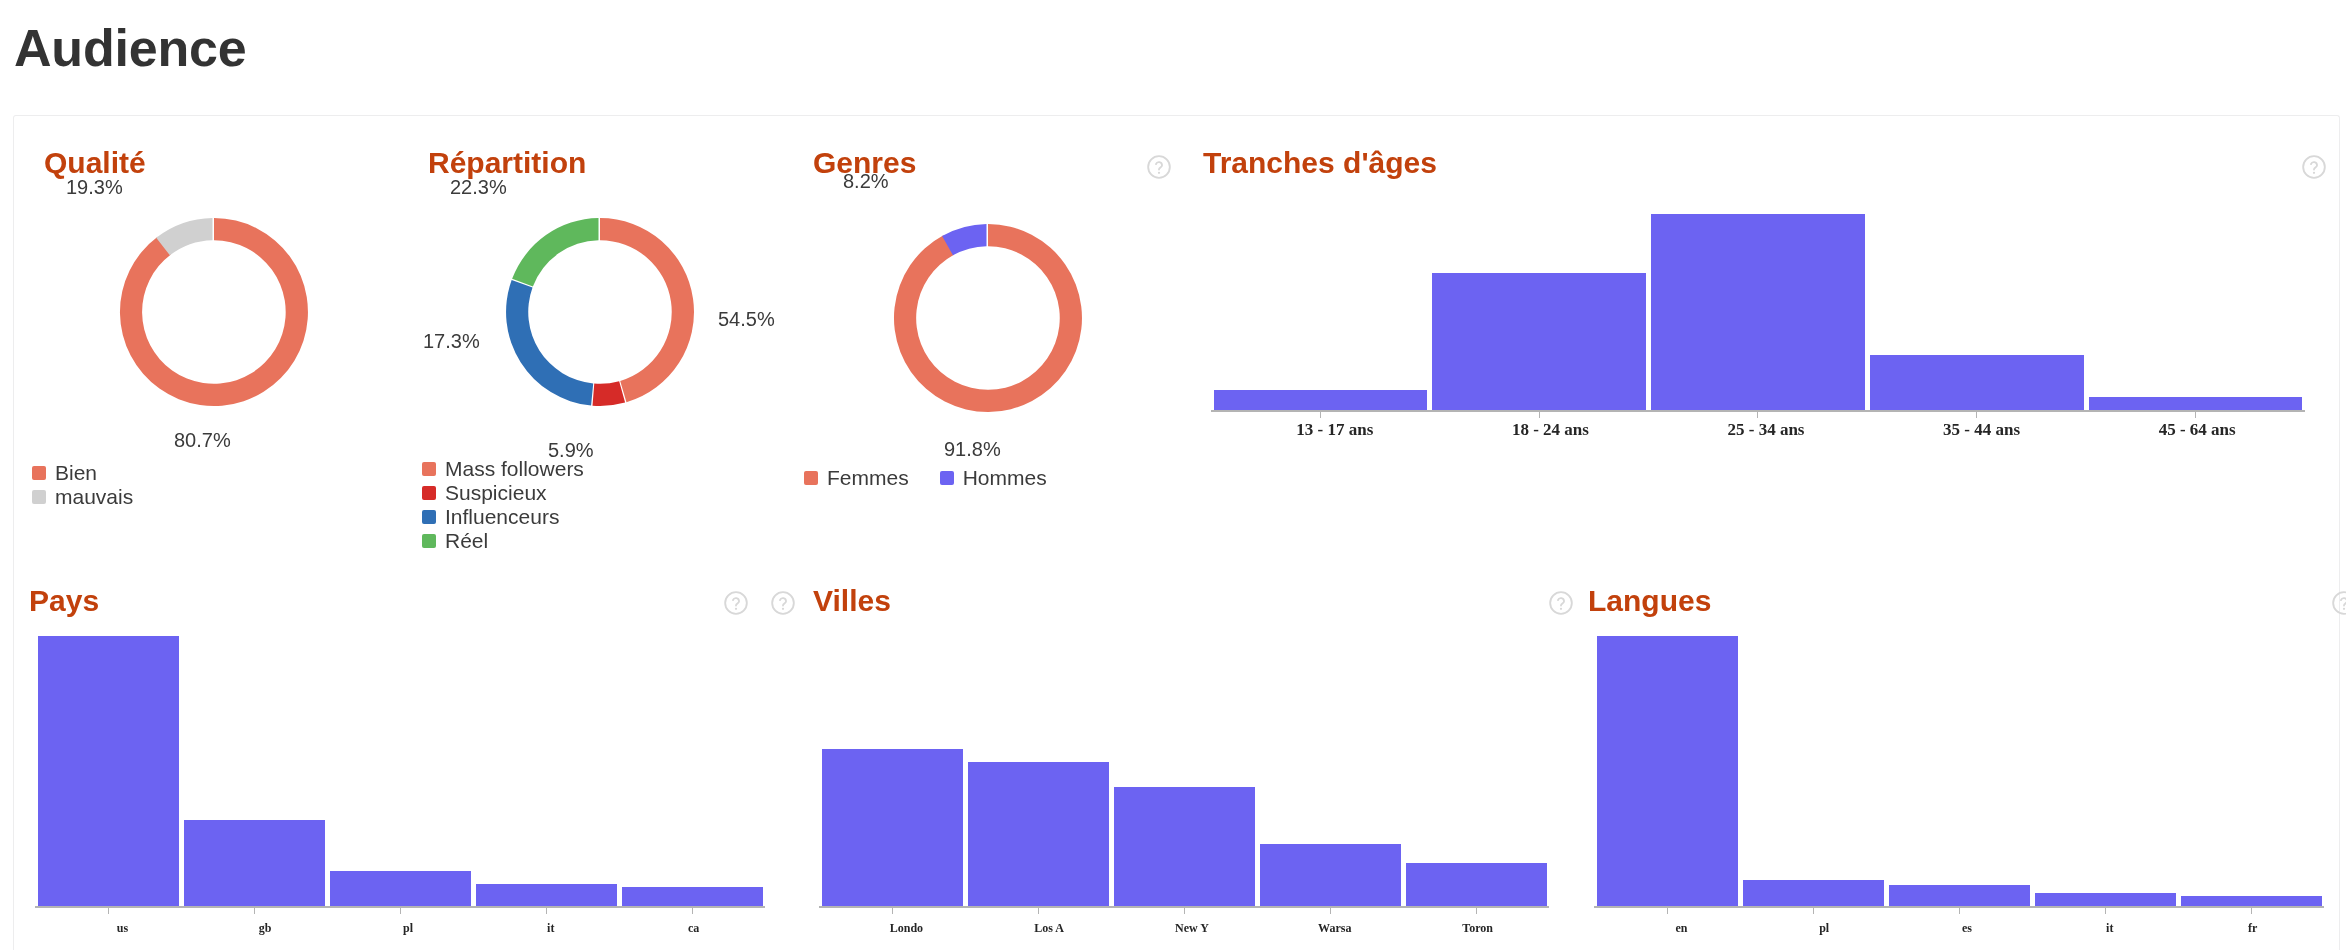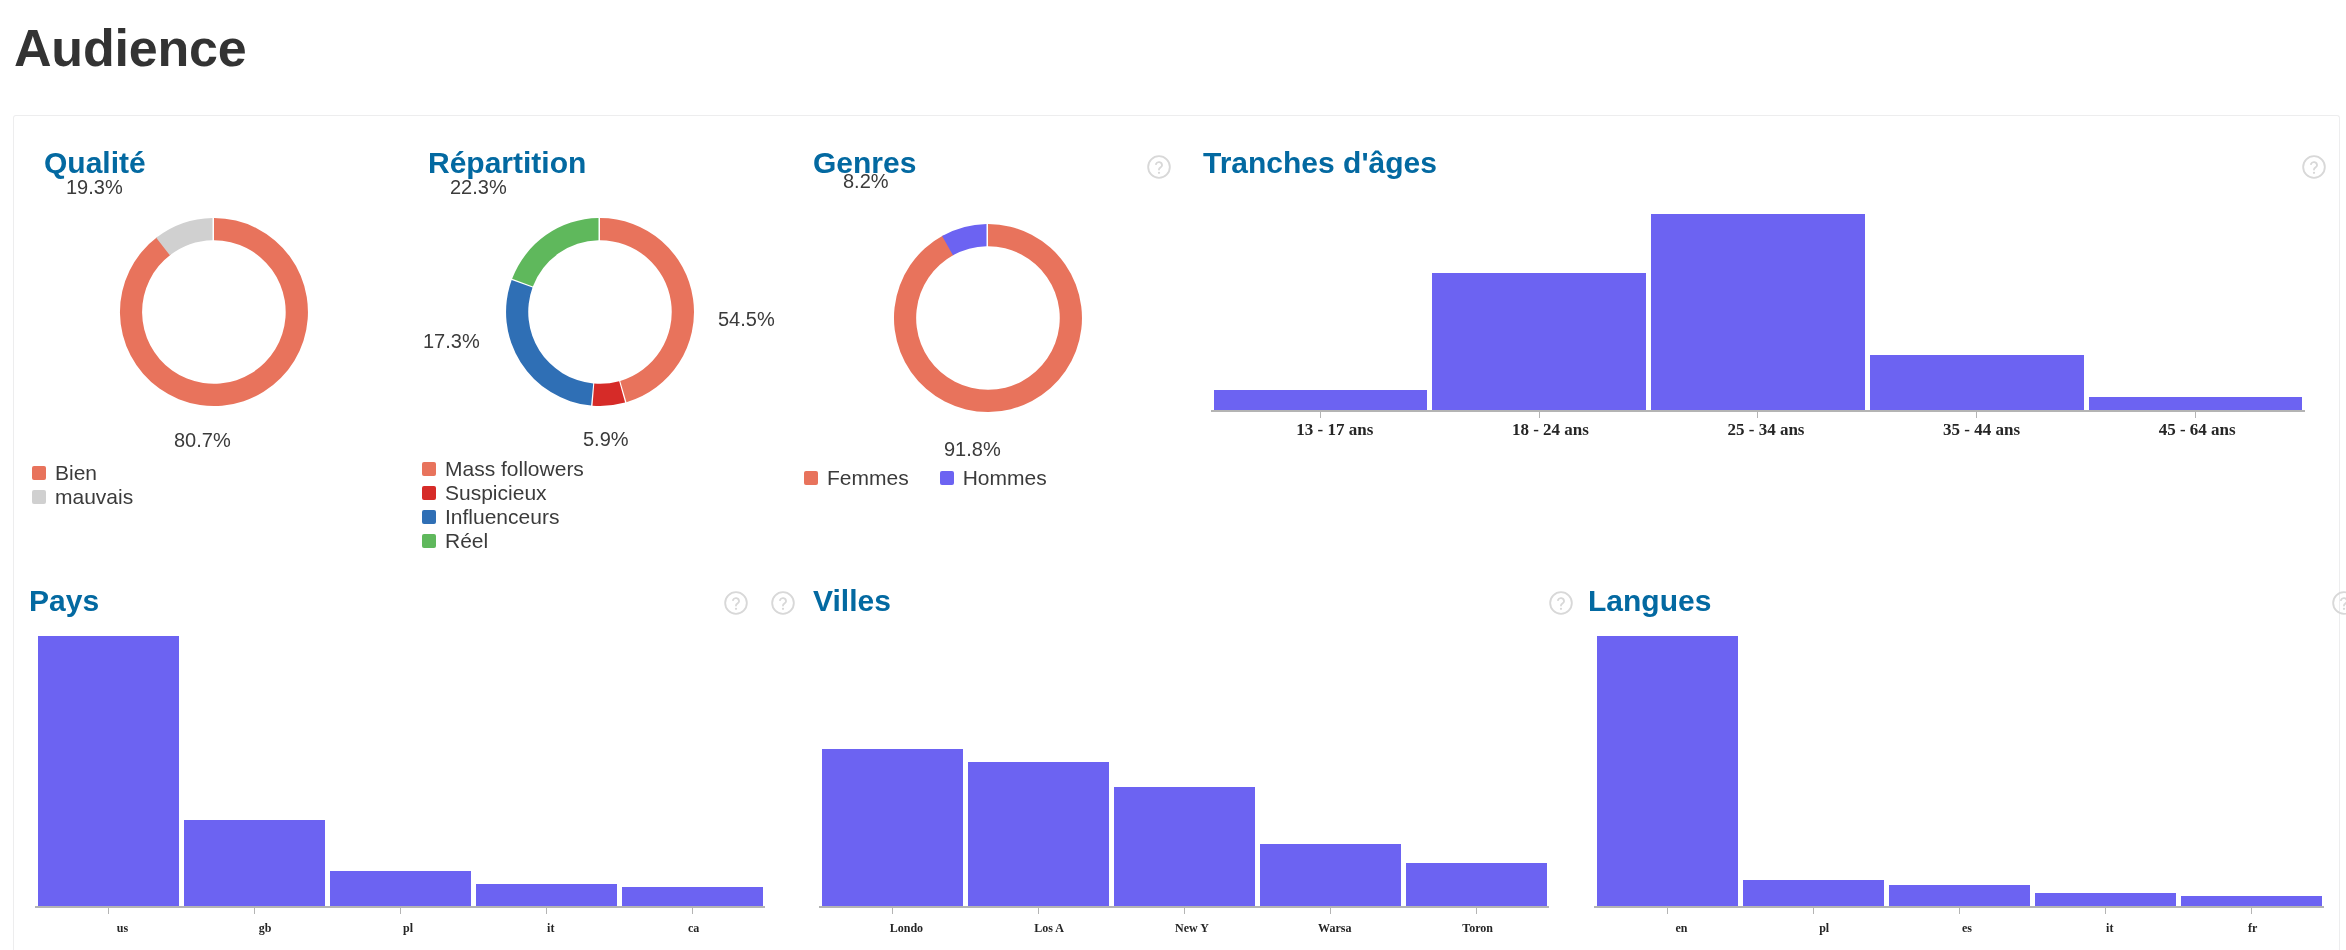--- a/index.html
+++ b/index.html
@@ -39,21 +39,21 @@
     border: 1px solid #ededee;
     border-bottom: none;
     border-radius: 3px;
   }
 
   
   .panel { position: absolute; }
   .panel-title {
     font-size: 30px;
     font-weight: 700;
-    color: #0369a1;
+    color: #c2410c;
     white-space: nowrap;
   }
   .help-icon {
     position: absolute;
     width: 26px;
     height: 26px;
     opacity: 1;
   }
   .help-icon svg { display: block; width: 26px; height: 26px; }
 
@@ -198,21 +198,21 @@
           <path d="M -8.90,93.58 A 94,94 0 0 1 -88.35,-31.95 L -67.48,-24.40 A 71.8,71.8 0 0 0 -6.80,71.48 Z" fill="#2F6FB5"></path>
 
           <path d="M -87.88,-33.25 A 94,94 0 0 1 -1.50,-94 L -1.50,-71.8 A 71.8,71.8 0 0 0 -67.12,-25.40 Z" fill="#5FB85C"></path>
         </g>
       </svg>
     </div>
 
     <div class="donut-label" style="left:22px; top:30px;">22.3%</div>
     <div class="donut-label" style="left:290px; top:162px;">54.5%</div>
     <div class="donut-label" style="left:-5px; top:184px;">17.3%</div>
-    <div class="donut-label" style="left:120px; top:282px;margin-left:35px;">5.9%</div>
+    <div class="donut-label" style="left:120px; top:293px;">5.9%</div>
 
     <div class="legend" style="left:-6px; top:312px;">
       <div class="legend-row">
         <span class="swatch" style="background:#E8735C;"></span>
         <span class="legend-label">Mass followers</span>
       </div>
       <div class="legend-row">
         <span class="swatch" style="background:#D62B28;"></span>
         <span class="legend-label">Suspicieux</span>
       </div>

